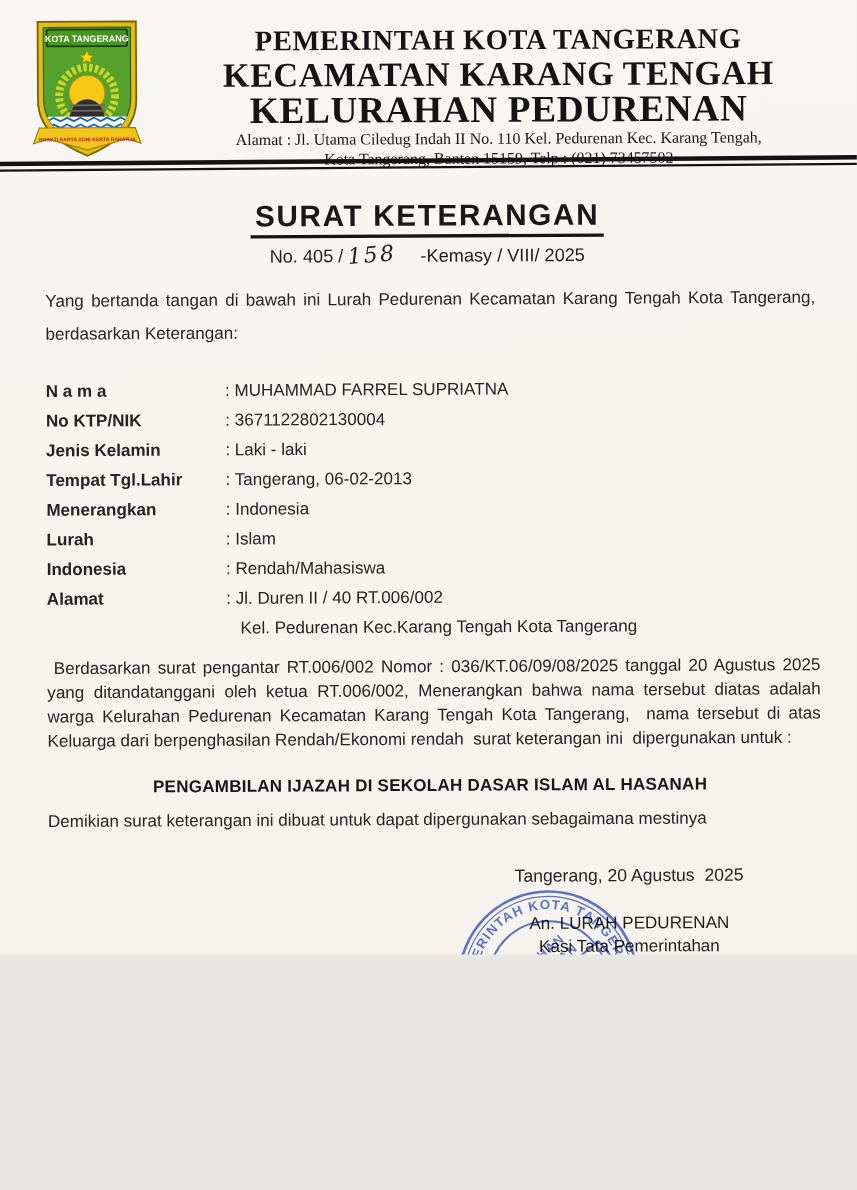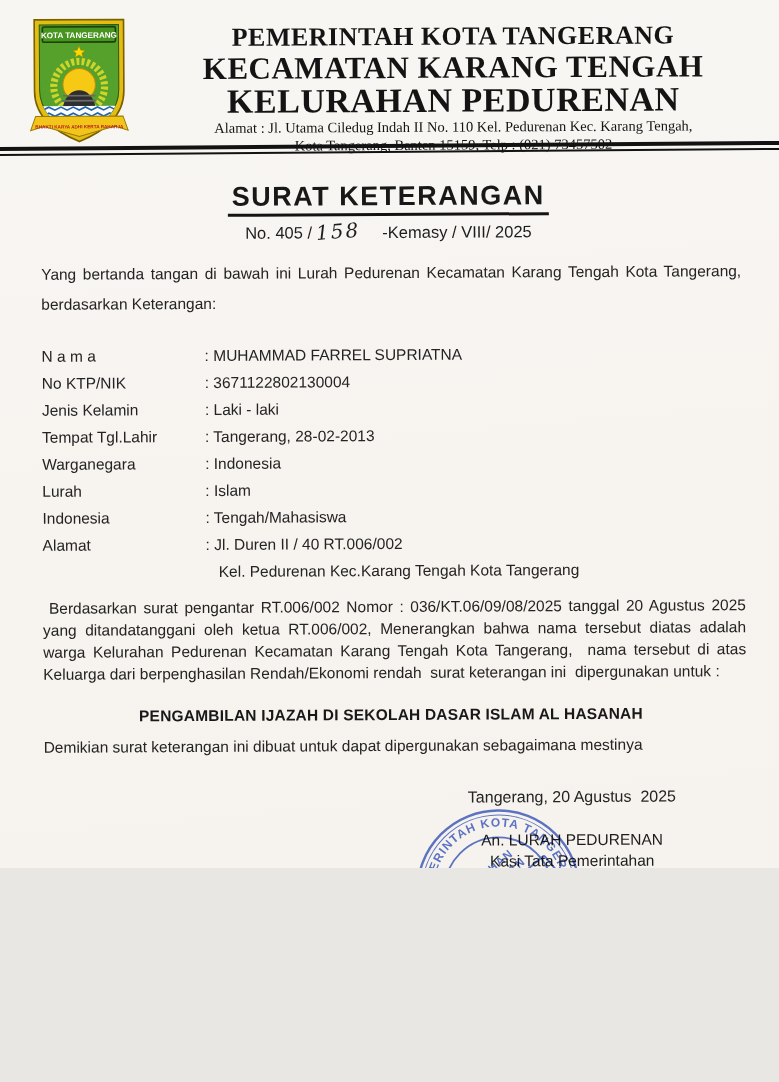--- a/index.html
+++ b/index.html
@@ -31,21 +31,21 @@
   .doc-number{margin-top:3px;font-size:16.5px;color:#1d1d1d;}
   .hand{font-family:"DejaVu Serif",serif;font-style:italic;font-size:20px;
     display:inline-block;transform:rotate(-4deg);margin:0 6px 0 4px;letter-spacing:2px;}
   .num-suffix{margin-left:16px;}
 
   
   .intro{position:absolute;left:42px;top:258px;width:700px;margin:0;
     font-size:15.5px;line-height:1.95;text-align:justify;}
   .fields{position:absolute;left:42px;top:341px;width:700px;font-size:15.5px;}
   .frow{height:27px;line-height:27px;white-space:nowrap;}
-  .flabel{display:inline-block;width:163px;}
+  .flabel{display:inline-block;width:163px;font-weight:bold;}
   .findent{display:inline-block;width:176px;}
   .body-par{position:absolute;left:42px;top:596px;width:703px;margin:0;
     font-size:15.5px;line-height:1.43;text-align:justify;text-indent:6px;}
   .purpose{position:absolute;left:0;top:706px;width:779px;margin:0;text-align:center;
     font-size:15.5px;font-weight:bold;letter-spacing:.2px;color:#181818;}
   .closing{position:absolute;left:42px;top:734px;width:700px;margin:0;
     font-size:15.5px;line-height:1.5;text-align:justify;}
 
   
   .place-date{position:absolute;left:430px;top:789px;width:280px;text-align:center;
@@ -121,30 +121,30 @@
       <div class="frow">
         <span class="flabel">N a m a</span><span>: MUHAMMAD FARREL SUPRIATNA</span>
       </div>
       <div class="frow">
         <span class="flabel">No KTP/NIK</span><span>: 3671122802130004</span>
       </div>
       <div class="frow">
         <span class="flabel">Jenis Kelamin</span><span>: Laki - laki</span>
       </div>
       <div class="frow">
-        <span class="flabel">Tempat Tgl.Lahir</span><span>: Tangerang, 28-02-2013</span>
-      </div>
-      <div class="frow">
-        <span class="flabel">Warganegara</span><span>: Indonesia</span>
+        <span class="flabel">Tempat Tgl.Lahir</span><span>: Tangerang, 06-02-2013</span>
+      </div>
+      <div class="frow">
+        <span class="flabel">Menerangkan</span><span>: Indonesia</span>
       </div>
       <div class="frow">
         <span class="flabel">Lurah</span><span>: Islam</span>
       </div>
       <div class="frow">
-        <span class="flabel">Indonesia</span><span>: Tengah/Mahasiswa</span>
+        <span class="flabel">Indonesia</span><span>: Rendah/Mahasiswa</span>
       </div>
       <div class="frow">
         <span class="flabel">Alamat</span><span>: Jl. Duren II / 40 RT.006/002</span>
       </div>
       <div class="frow">
         <span class="findent"></span><span>Kel. Pedurenan Kec.Karang Tengah Kota Tangerang</span>
       </div>
     </div>
 
     <p class="body-par pre">Berdasarkan surat pengantar RT.006/002 Nomor : 036/KT.06/09/08/2025 tanggal 20 Agustus 2025 yang ditandatanggani oleh ketua RT.006/002, Menerangkan bahwa nama tersebut diatas adalah warga Kelurahan Pedurenan Kecamatan Karang Tengah Kota Tangerang,  nama tersebut di atas Keluarga dari berpenghasilan Rendah/Ekonomi rendah  surat keterangan ini  dipergunakan untuk :</p>

